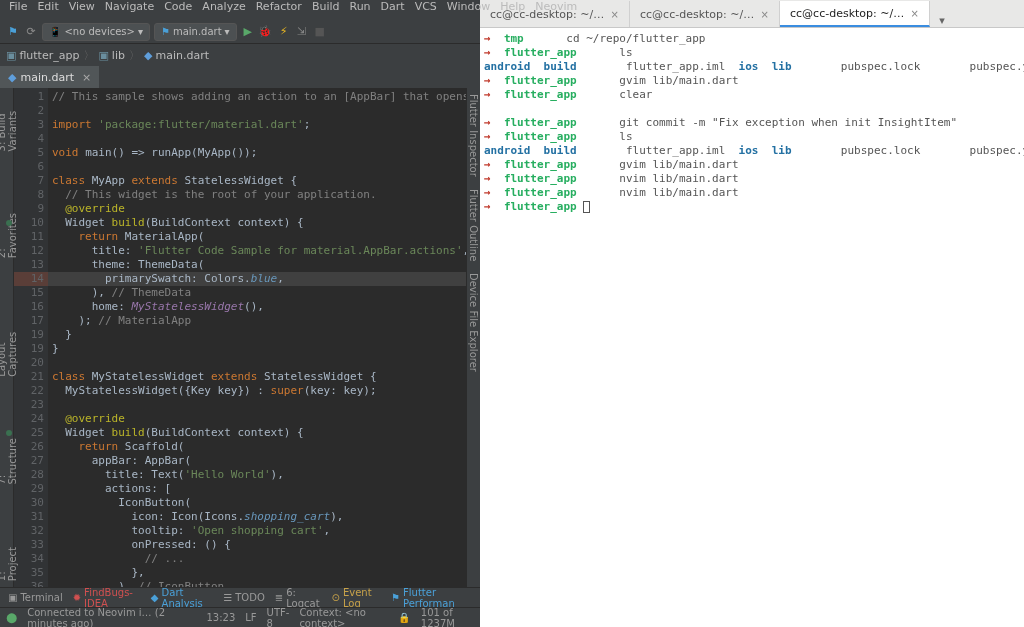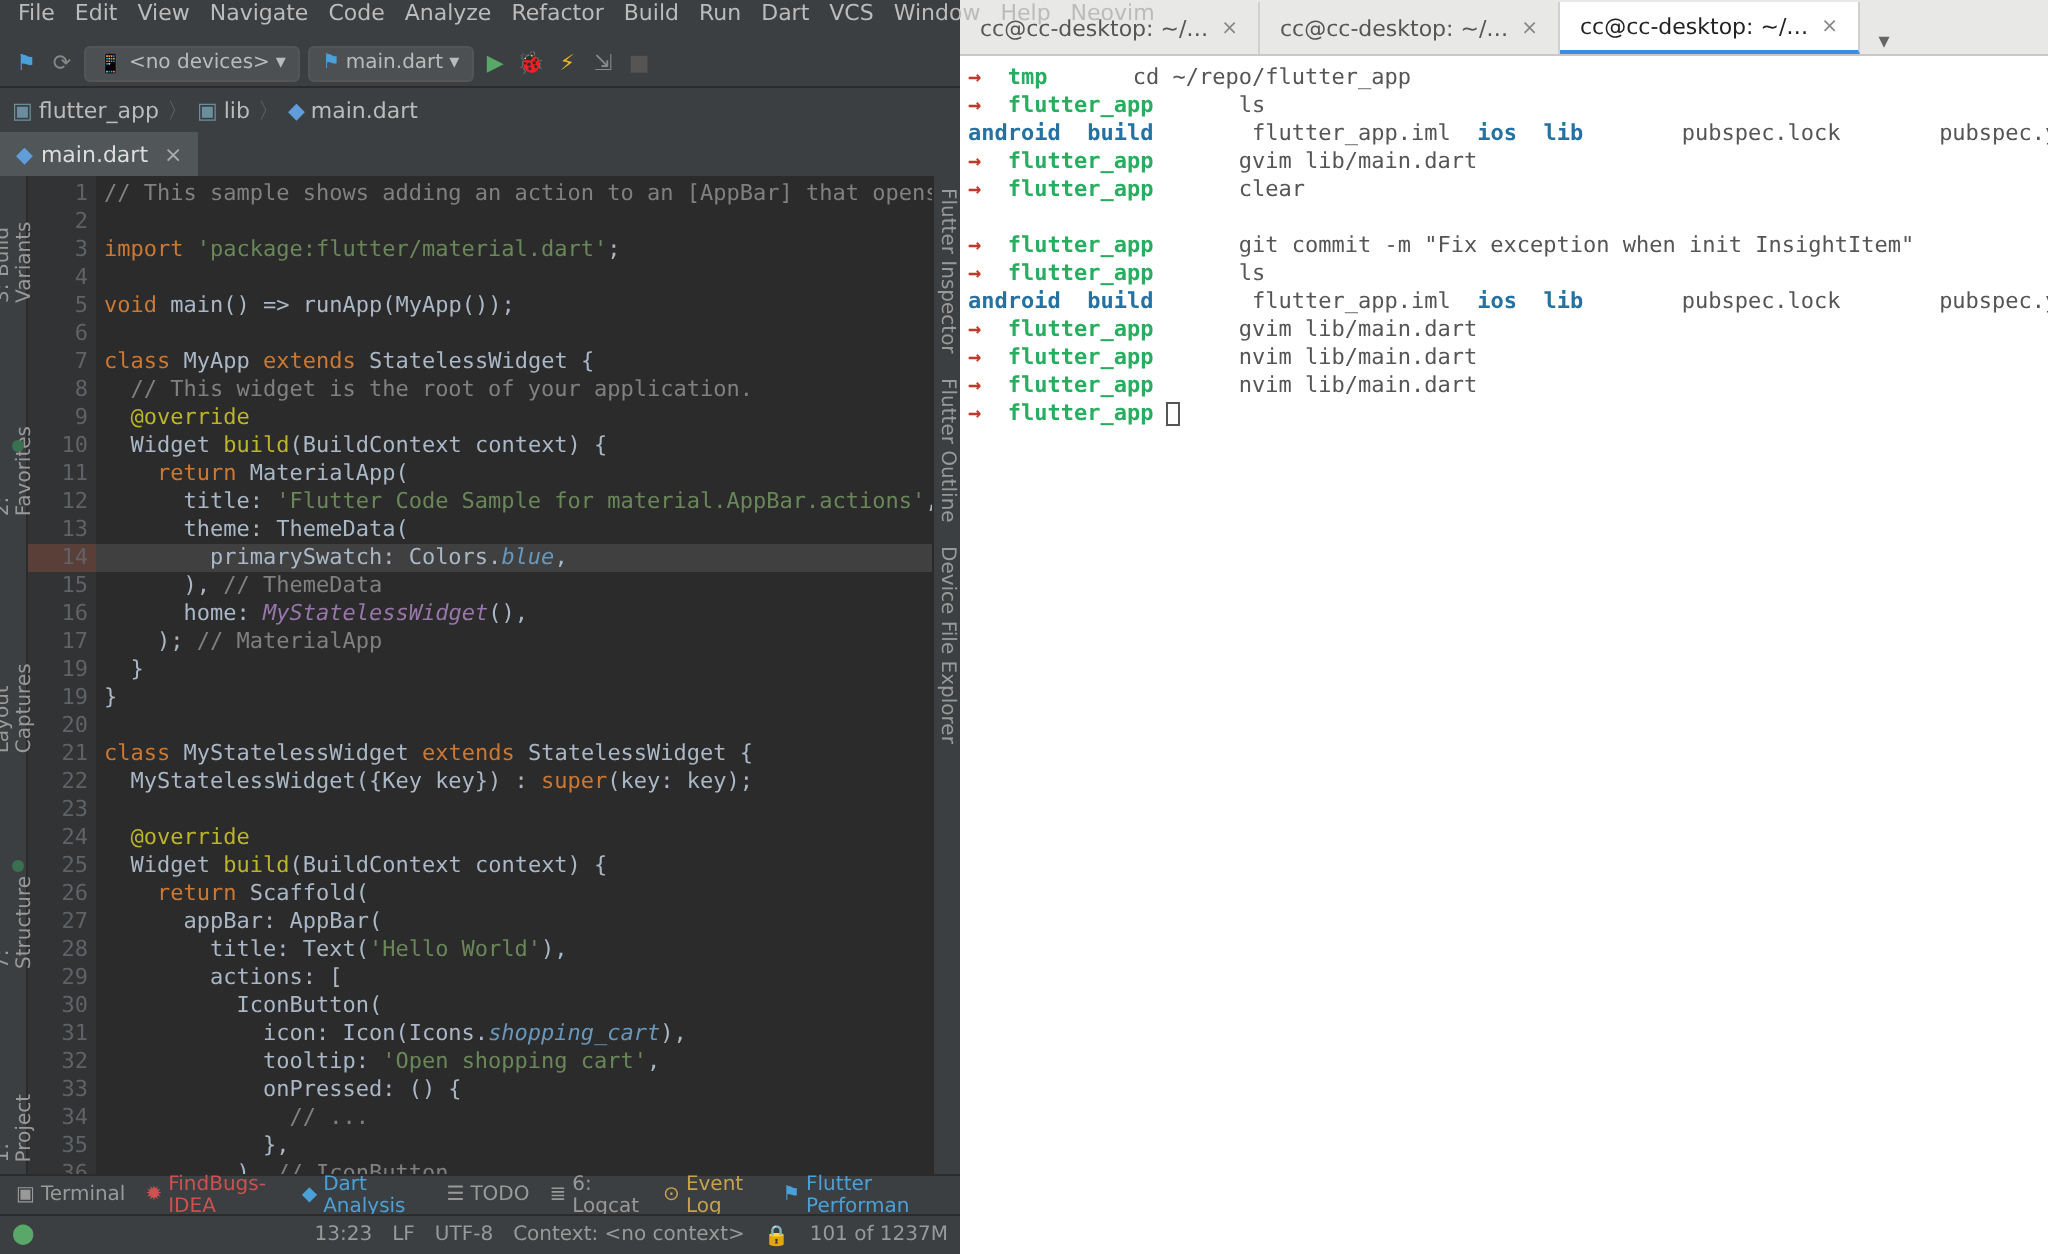--- a/index.html
+++ b/index.html
@@ -192,20 +192,21 @@
     <span style="color:#d05050">✹ <span>FindBugs-IDEA</span></span>
     <span style="color:#4aa0d8">◆ <span>Dart Analysis</span></span>
     <span>☰ <span>TODO</span></span>
     <span>≣ <span>6: Logcat</span></span>
     <span style="color:#c7a24a">⊙ <span>Event Log</span></span>
     <span style="color:#4aa0d8">⚑ <span>Flutter Performan</span></span>
   </div>
 
   <div class="status">
     <span style="color:#59a869">⬤</span>
+    <span>Connected to Neovim i… (2 minutes ago)</span>
     <span class="spacer"></span>
     <span>13:23</span>
     <span>LF</span>
     <span>UTF-8</span>
     <span>Context: &lt;no context&gt;</span>
     <span>🔒</span>
     <span>101 of 1237M</span>
   </div>
 </div>
 

